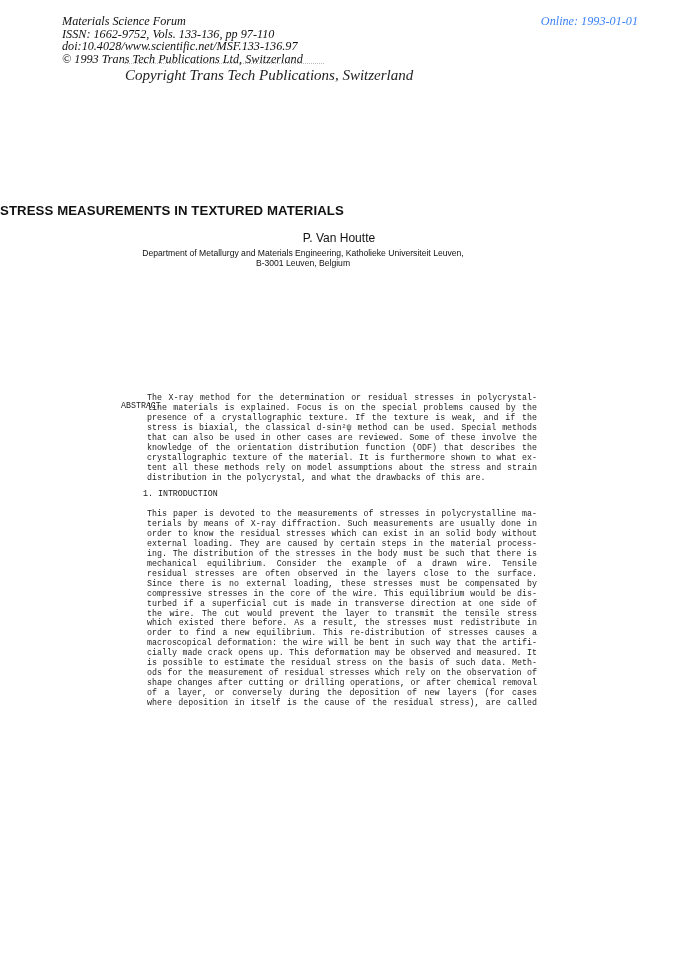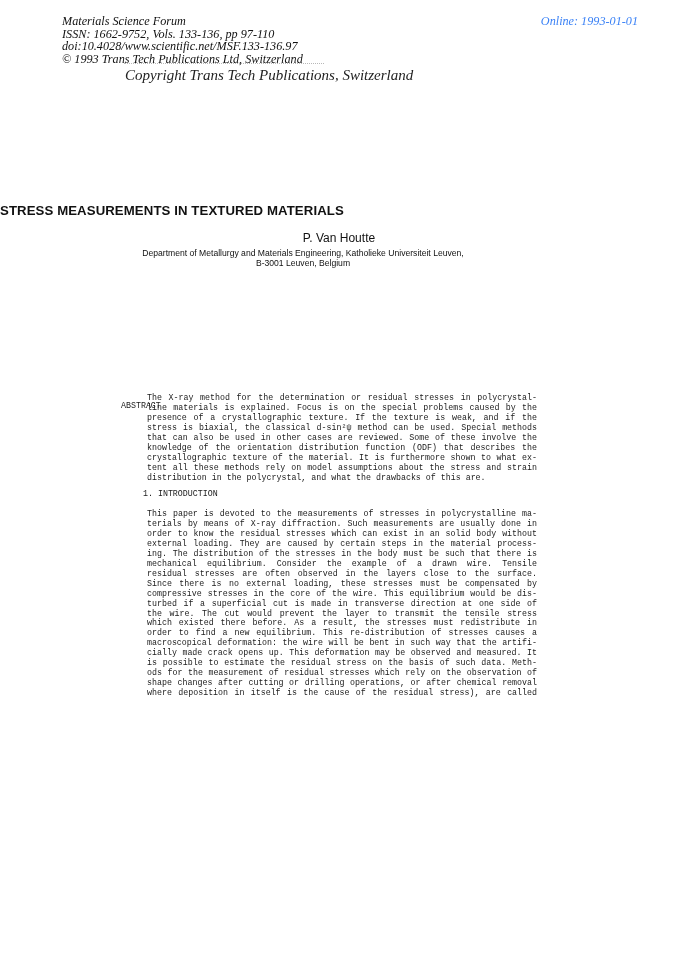--- a/index.html
+++ b/index.html
@@ -176,14 +176,15 @@
   <div>compressive stresses in the core of the wire. This equilibrium would be dis-</div>
   <div>turbed if a superficial cut is made in transverse direction at one side of</div>
   <div>the wire. The cut would prevent the layer to transmit the tensile stress</div>
   <div>which existed there before. As a result, the stresses must redistribute in</div>
   <div>order to find a new equilibrium. This re-distribution of stresses causes a</div>
   <div>macroscopical deformation: the wire will be bent in such way that the artifi-</div>
   <div>cially made crack opens up. This deformation may be observed and measured. It</div>
   <div>is possible to estimate the residual stress on the basis of such data. Meth-</div>
   <div>ods for the measurement of residual stresses which rely on the observation of</div>
   <div>shape changes after cutting or drilling operations, or after chemical removal</div>
+  <div>of a layer, or conversely during the deposition of new layers (for cases</div>
   <div>where deposition in itself is the cause of the residual stress), are called</div>
 </div>
 
 </body></html>

